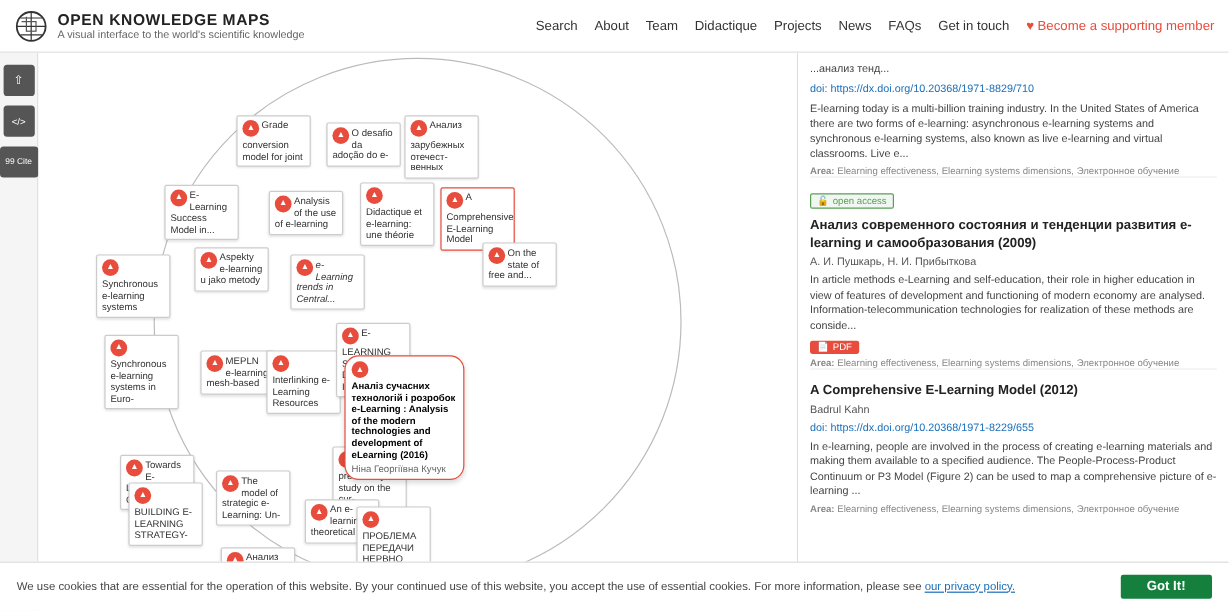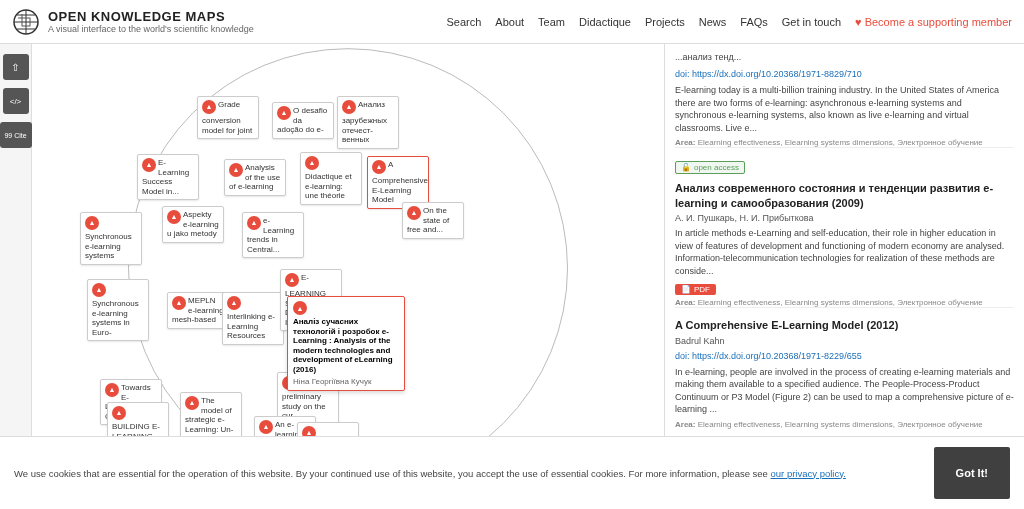--- a/index.html
+++ b/index.html
@@ -100,22 +100,22 @@
     #cookie-banner {
       position: absolute; bottom: 0; left: 0; right: 0;
       background: #fff; border-top: 1px solid #ddd;
       display: flex; align-items: center; justify-content: space-between;
       padding: 10px 14px;
       font-size: 9.5px; color: #444;
       z-index: 100;
     }
     #cookie-banner a { color: #1a6fba; text-decoration: underline; }
     #got-it-btn {
-      background: #404040; color: #fff; border: none;
-      padding: 20px 22px; font-size: 11px; font-weight: bold;
+      background: #15803d; color: #fff; border: none;
+      padding: 4px 22px; font-size: 11px; font-weight: bold;
       border-radius: 2px; cursor: pointer; white-space: nowrap;
     }
 
     .article-entry .top-url { font-size: 9px; color: #444; margin-bottom: 4px; }
   </style>
 </head>
 <body>
 
 <div id="header">
   <div id="logo-area">
@@ -200,21 +200,21 @@
     </div>
 
     <div class="paper-card" style="left:48px;top:168px;">
       <div class="card-icon">▲</div>
       <span>Synchronous e-learning systems</span>
     </div>
     <div class="paper-card" style="left:130px;top:162px;">
       <div class="card-icon">▲</div>
       <span>Aspekty e-learning u jako metody</span>
     </div>
-    <div class="paper-card" style="left:210px;top:168px;">
+    <div class="paper-card" style="left:210px;top:168px;font-style:italic;">
       <div class="card-icon">▲</div>
       <span>e-Learning trends in Central...</span>
     </div>
     <div class="paper-card" style="left:55px;top:235px;">
       <div class="card-icon">▲</div>
       <span>Synchronous e-learning systems in Euro-</span>
     </div>
 
     <div class="paper-card" style="left:370px;top:158px;">
       <div class="card-icon">▲</div>
@@ -226,21 +226,21 @@
     </div>
     <div class="paper-card" style="left:190px;top:248px;">
       <div class="card-icon">▲</div>
       <span>Interlinking e-Learning Resources</span>
     </div>
     <div class="paper-card" style="left:248px;top:225px;">
       <div class="card-icon">▲</div>
       <span>E-LEARNING SYSTEM DEVELOPMENT IN</span>
     </div>
 
-    <div style="position:absolute;left:255px;top:252px;background:#fff;border:1.5px solid #e74c3c;border-radius:2px;padding:4px 5px;font-size:8px;width:118px;box-shadow:0 2px 4px rgba(0,0,0,0.15);z-index:10;">
+    <div style="position:absolute;left:255px;top:252px;background:#fff;border:1.5px solid #e74c3c;border-radius:12px;padding:4px 5px;font-size:8px;width:100px;box-shadow:0 2px 4px rgba(0,0,0,0.15);z-index:10;">
       <div style="background:#e74c3c;border-radius:50%;width:14px;height:14px;display:flex;align-items:center;justify-content:center;color:#fff;font-size:7px;margin-bottom:2px;">▲</div>
       <div style="font-weight:bold;line-height:1.2;">Аналіз сучасних технологій і розробок e-Learning : Analysis of the modern technologies and development of eLearning (2016)</div>
       <div style="margin-top:2px;color:#666;">Ніна Георгіївна Кучук</div>
     </div>
 
     <div class="paper-card" style="left:52px;top:335px;margin-left:16px;">
       <div class="card-icon">▲</div>
       <span>Towards E-Learning Capability</span>
     </div>
     <div class="paper-card" style="left:75px;top:358px;">

